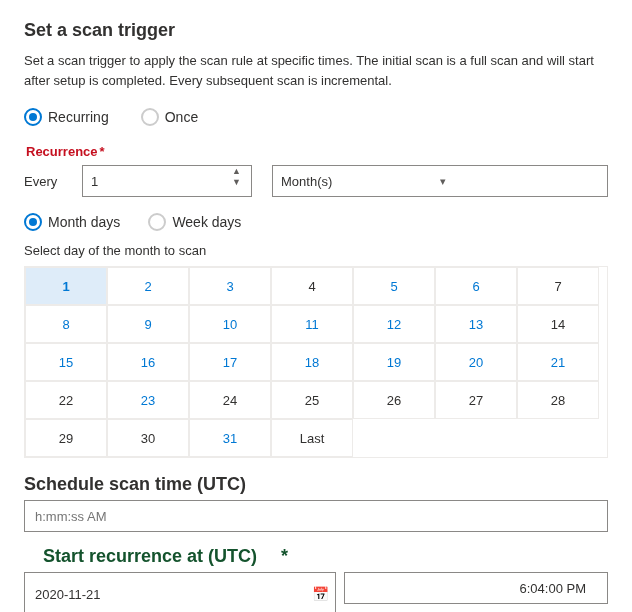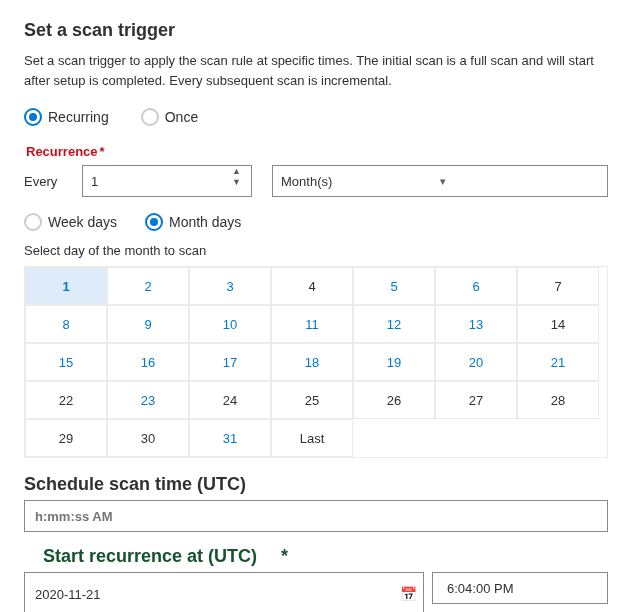--- a/index.html
+++ b/index.html
@@ -184,21 +184,20 @@
     }
     .text-input {
       width: 100%;
       height: 32px;
       border: 1px solid #8a8886;
       padding: 0 10px;
       font-size: 13px;
       color: #a19f9d;
       background: #fff;
       outline: none;
-      font-weight: bold;
     }
     .start-row {
       display: flex;
       gap: 8px;
     }
     .date-input-wrapper {
       position: relative;
       flex: 1;
     }
     .date-input {
@@ -217,28 +216,29 @@
       right: 6px;
       top: 50%;
       transform: translateY(-50%);
       background: none;
       border: none;
       cursor: pointer;
       color: #323130;
       font-size: 14px;
     }
     .time-input {
-      width: 176px;
+      width: 264px;
       height: 32px;
       border: 1px solid #8a8886;
-      padding: 0 14px;
+      padding: 0 21px;
       font-size: 13px;
       color: #323130;
       background: #fff;
       outline: none;
+      text-align: right;
     }
     .checkbox-row {
       display: flex;
       align-items: center;
       gap: 8px;
       margin-top: 4px;
     }
     .checkbox-box {
       width: 16px;
       height: 16px;
@@ -286,26 +286,26 @@
     </div>
   </div>
   <div class="select-input">
     <span>Month(s)</span>
     <span class="chevron-icon">▾</span>
   </div>
 </div>
 
 <div class="day-type-row">
   <div class="radio-item">
+    <div class="radio-circle selected"></div>
+    <span>Month days</span>
+  </div>
+  <div class="radio-item">
     <div class="radio-circle"></div>
     <span>Week days</span>
-  </div>
-  <div class="radio-item">
-    <div class="radio-circle selected"></div>
-    <span>Month days</span>
   </div>
 </div>
 
 <div class="section-label">Select day of the month to scan</div>
 
 <div class="calendar-grid" id="calendar-grid">
 <div class="calendar-row">
       <div class="calendar-cell selected">1</div>
       <div class="calendar-cell">2</div>
       <div class="calendar-cell">3</div>

